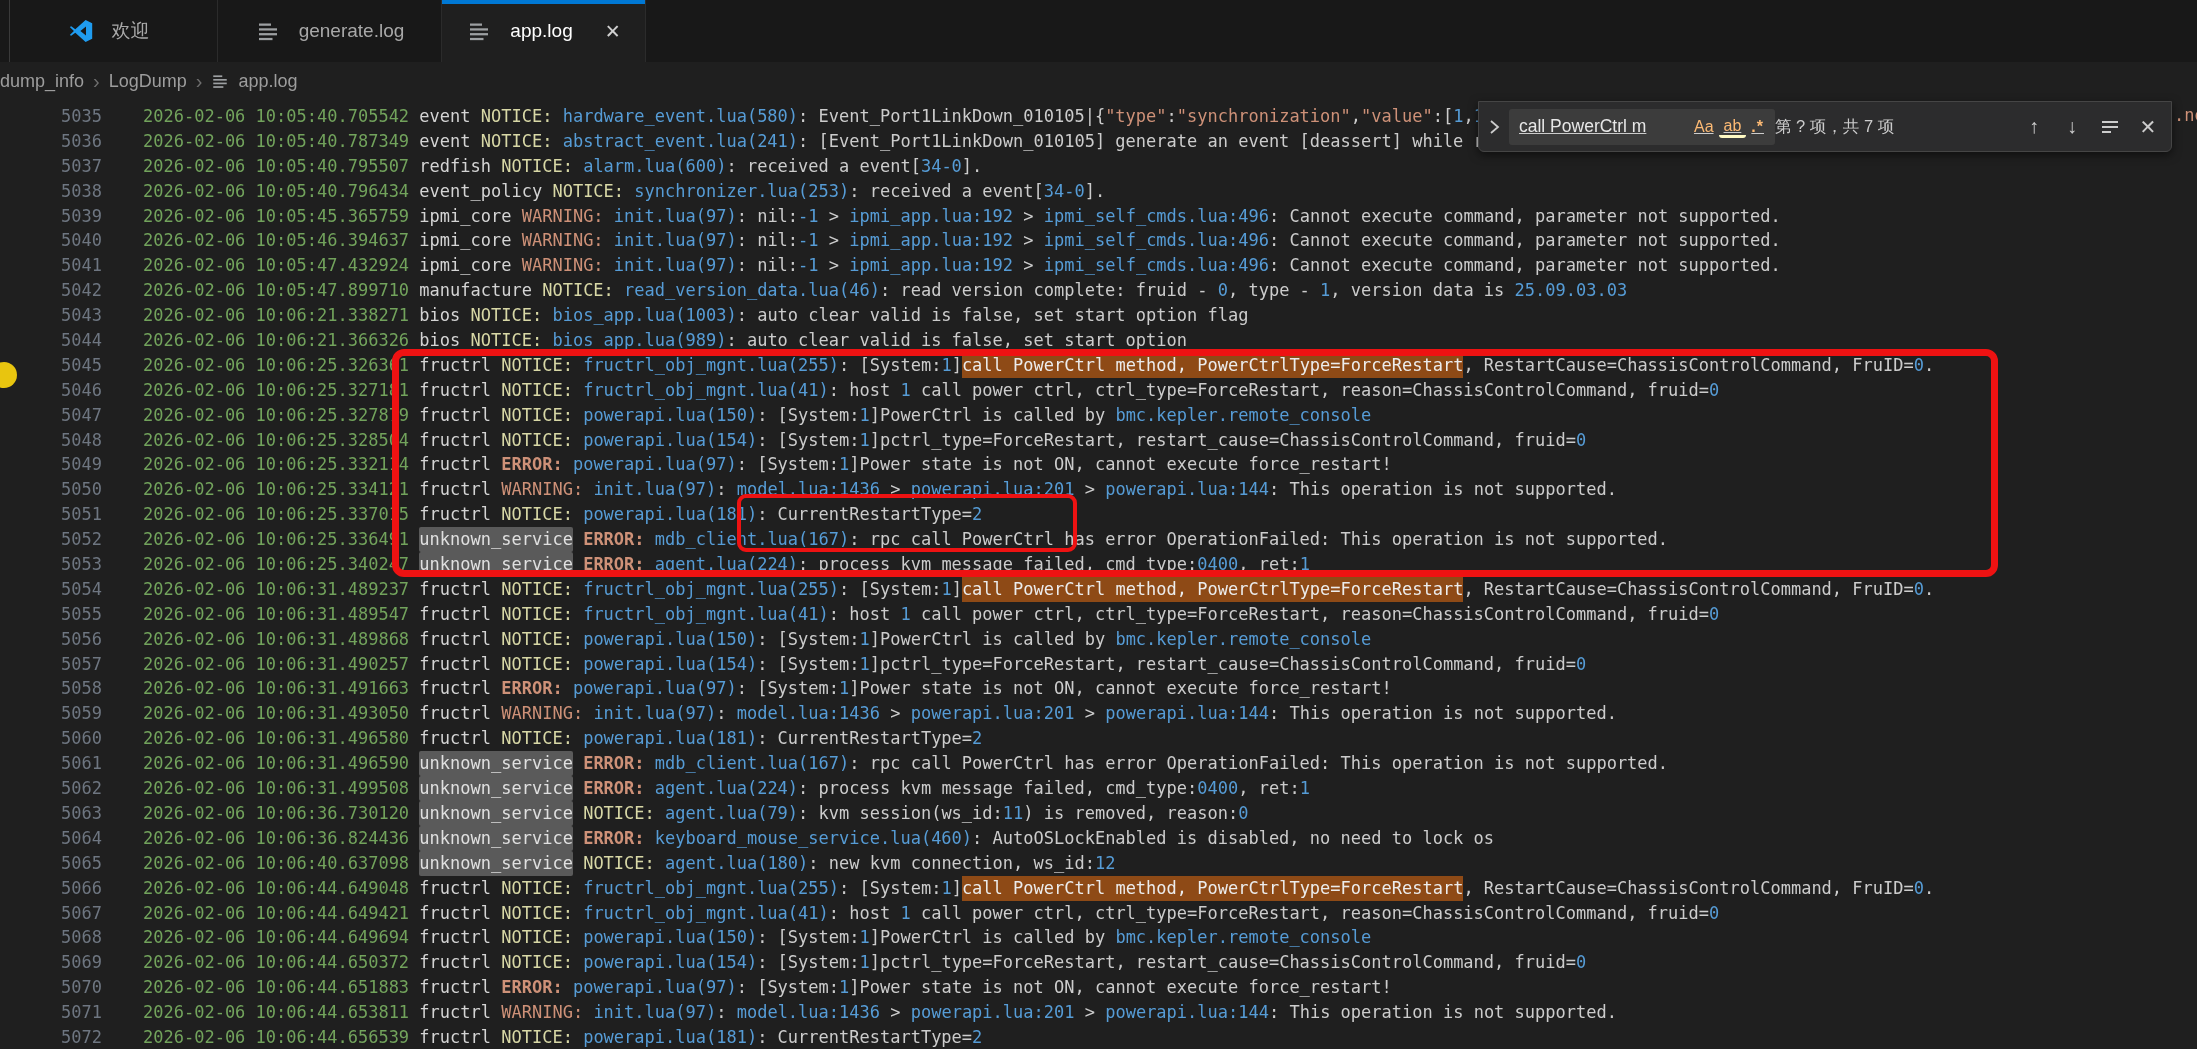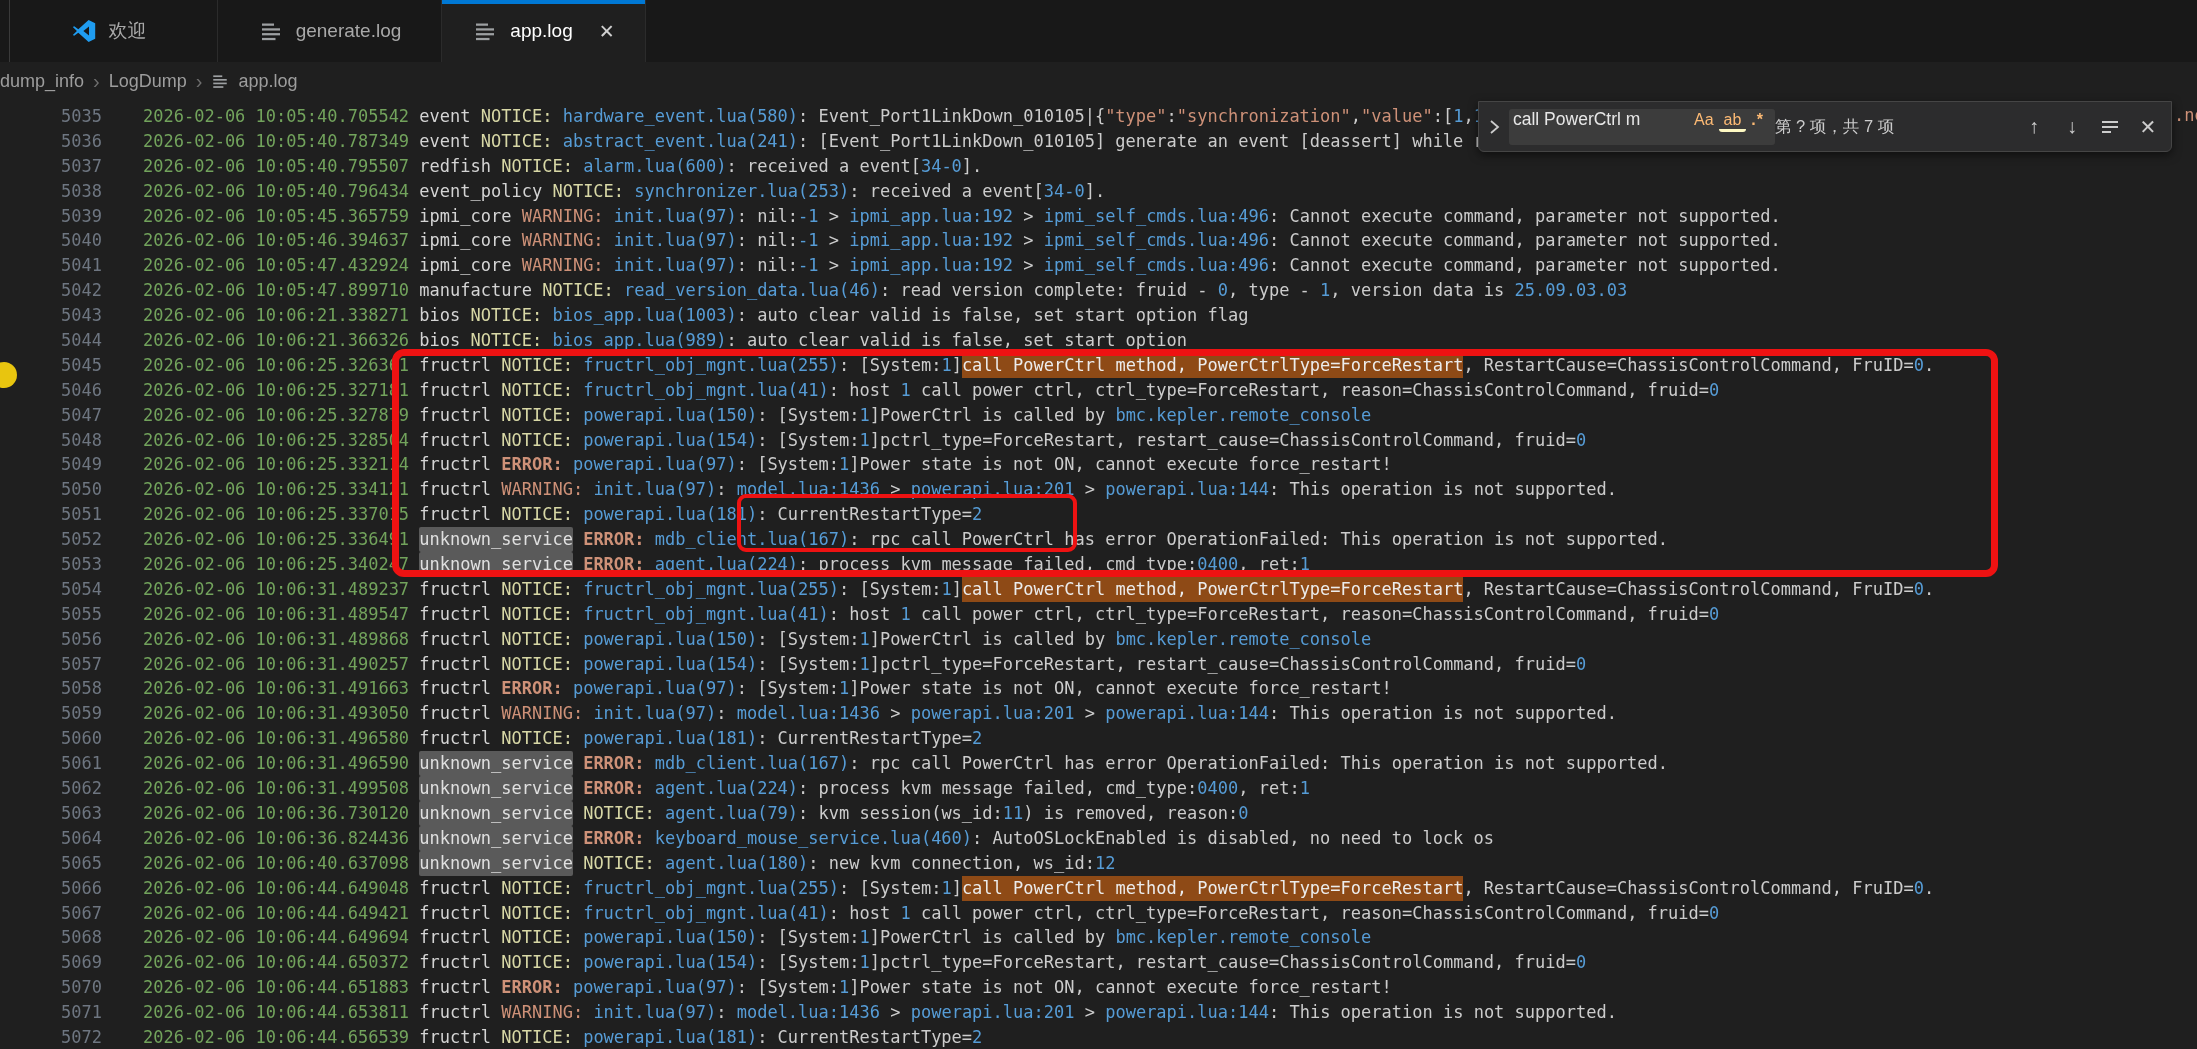--- a/index.html
+++ b/index.html
@@ -7,21 +7,21 @@
     width:2197px;height:1049px;position:relative;overflow:hidden;
     background:var(--editor-bg);
     font-family:"Liberation Sans",sans-serif;
   }
   
   .tab-bar{
     position:absolute;top:0;left:0;width:2197px;height:62px;
     background:var(--tabbar-bg);display:flex;align-items:stretch;
   }
   .tab{
-    position:relative;display:flex;align-items:center;justify-content:center;gap:12px;
+    position:relative;display:flex;align-items:center;justify-content:center;gap:18px;
     background:var(--tabbar-bg);color:#a8a8a8;font-size:19px;
     border-right:1px solid var(--tab-border);box-sizing:border-box;height:62px;
   }
   .tab:nth-child(1){width:218px;}
   .tab:nth-child(2){width:224px;}
   .tab:nth-child(3){width:204px;}
   .tab.active{background:var(--editor-bg);color:#ffffff;}
   .tab.active::before{content:"";position:absolute;top:0;left:0;right:0;height:4px;background:var(--accent);}
   .tab-icon{display:inline-flex;width:26px;height:26px;align-items:center;justify-content:center;}
   .tab-icon svg{width:24px;height:24px;}
@@ -59,21 +59,21 @@
   
   .find-widget{
     position:absolute;left:1478px;top:101px;width:694px;height:51px;
     background:var(--widget-bg);border:1px solid var(--widget-border);box-sizing:border-box;
     border-radius:0 0 6px 6px;box-shadow:0 3px 10px rgba(0,0,0,0.55);
     display:flex;align-items:center;z-index:40;color:var(--icon-fg);
   }
   .fw-toggle{width:30px;height:100%;display:flex;align-items:center;justify-content:center;}
   .fw-inputbox{
     width:266px;height:36px;background:var(--input-bg);border-radius:3px;
-    display:flex;align-items:flex-start;box-sizing:border-box;padding:0 6px 0 4px;
+    display:flex;align-items:center;box-sizing:border-box;padding:0 6px 0 10px;text-decoration:underline;
   }
   .fw-input-field{
     flex:1;min-width:0;background:transparent;border:none;outline:none;
     color:#e7e7e7;font-size:17.5px;font-family:"Liberation Sans",sans-serif;padding:0;
   }
   .fw-ic{font-size:16px;color:#fdba74;padding:2px 5px;border-radius:3px;white-space:nowrap;}
   .fw-ic.ww{border-bottom:3px solid #fef9c3;padding-bottom:0;}
   .fw-ic.rx{font-weight:bold;letter-spacing:1px;}
   .fw-count{font-size:16.5px;color:#cccccc;white-space:nowrap;}
   .fw-spacer{flex:1;}

